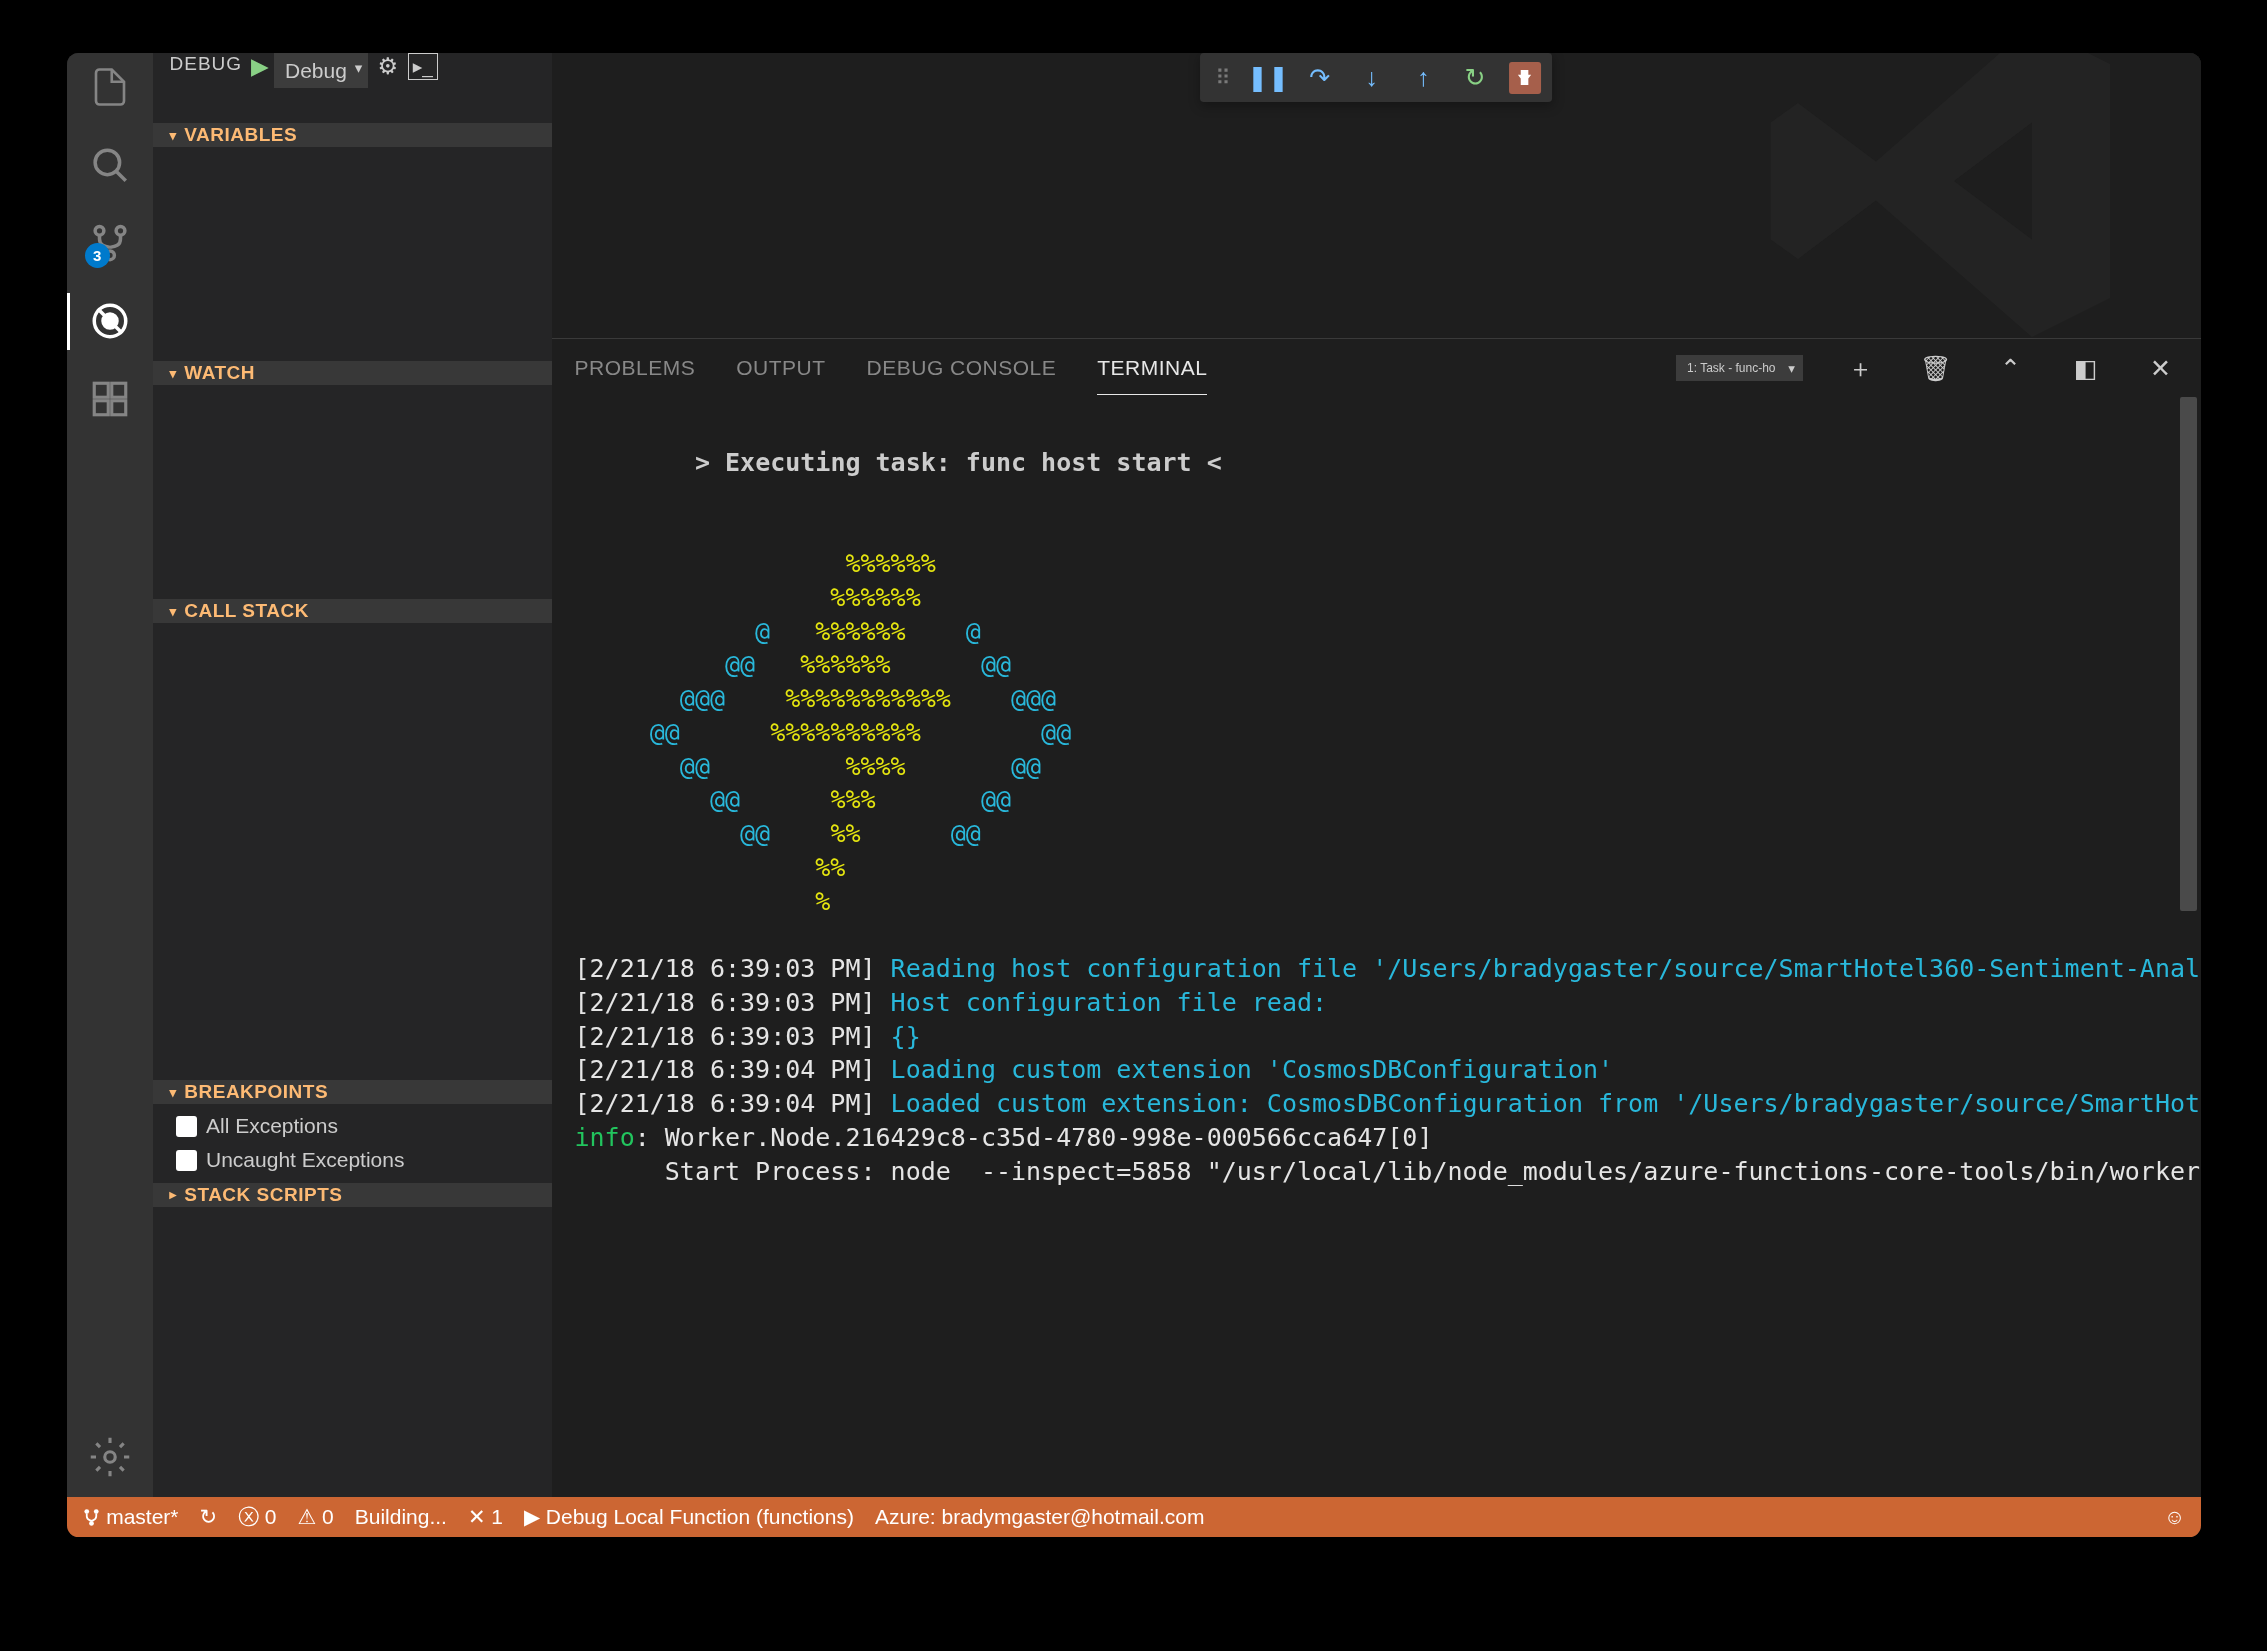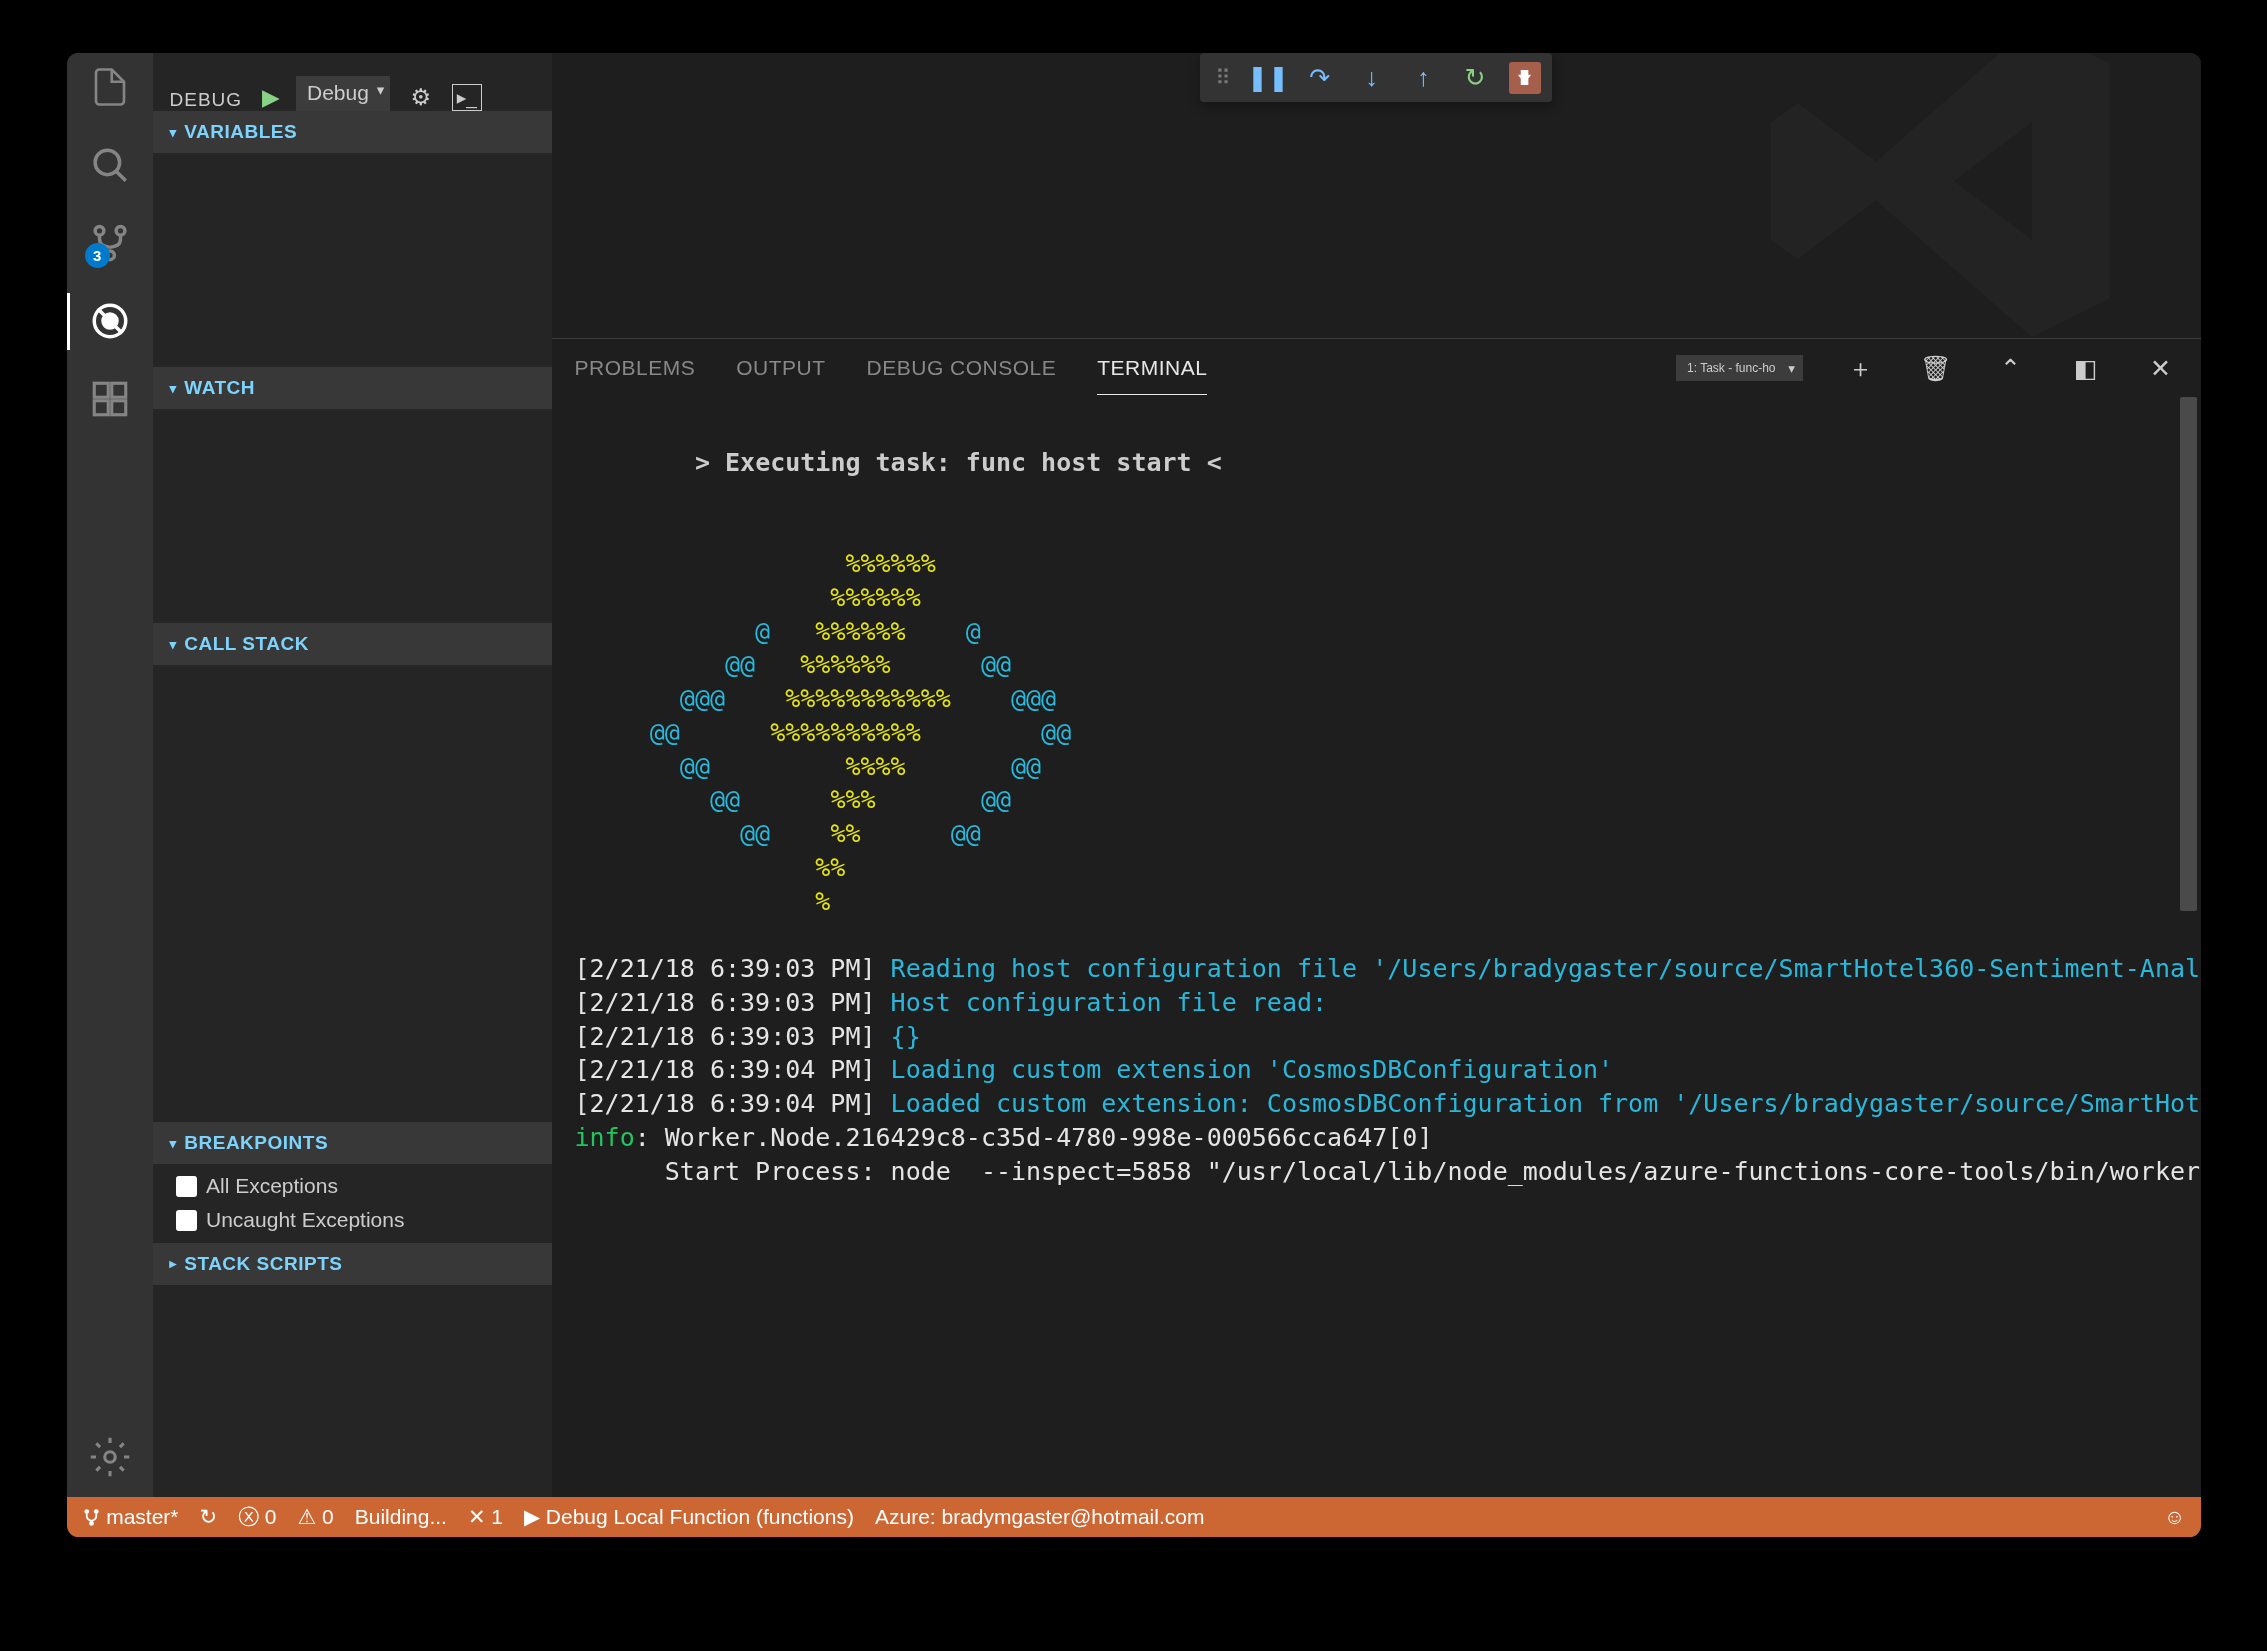--- a/index.html
+++ b/index.html
@@ -107,25 +107,25 @@
       margin-bottom: 19px;
     }
     .sidebar {
       width: 399px;
       background: #252526;
       display: flex;
       flex-direction: column;
       flex-shrink: 0;
     }
     .debug-header {
-      height: 58px;
-      display: flex;
-      align-items: flex-end;
+      height: 70px;
+      display: flex;
+      align-items: flex-start;
       padding: 0 17px;
-      gap: 16px;
+      gap: 5px;
     }
     .debug-title {
       color: #ccc;
       font-size: 19px;
       letter-spacing: 1px;
     }
     .play-btn {
       color: #89d185;
       font-size: 23px;
       cursor: pointer;
@@ -148,22 +148,22 @@
     }
     .header-icon {
       color: #ccc;
       cursor: pointer;
       font-size: 23px;
       width: 30px;
       text-align: center;
     }
     .section-header {
       background: #383838;
-      color: #7dd3fc;
-      padding: 10px 17px;
+      color: #fdba74;
+      padding: 1px 17px;
       font-size: 19px;
       font-weight: 600;
       letter-spacing: 0.5px;
       cursor: pointer;
       display: flex;
       align-items: center;
       gap: 7.6px;
     }
     .section-header::before {
       content: '▾';

